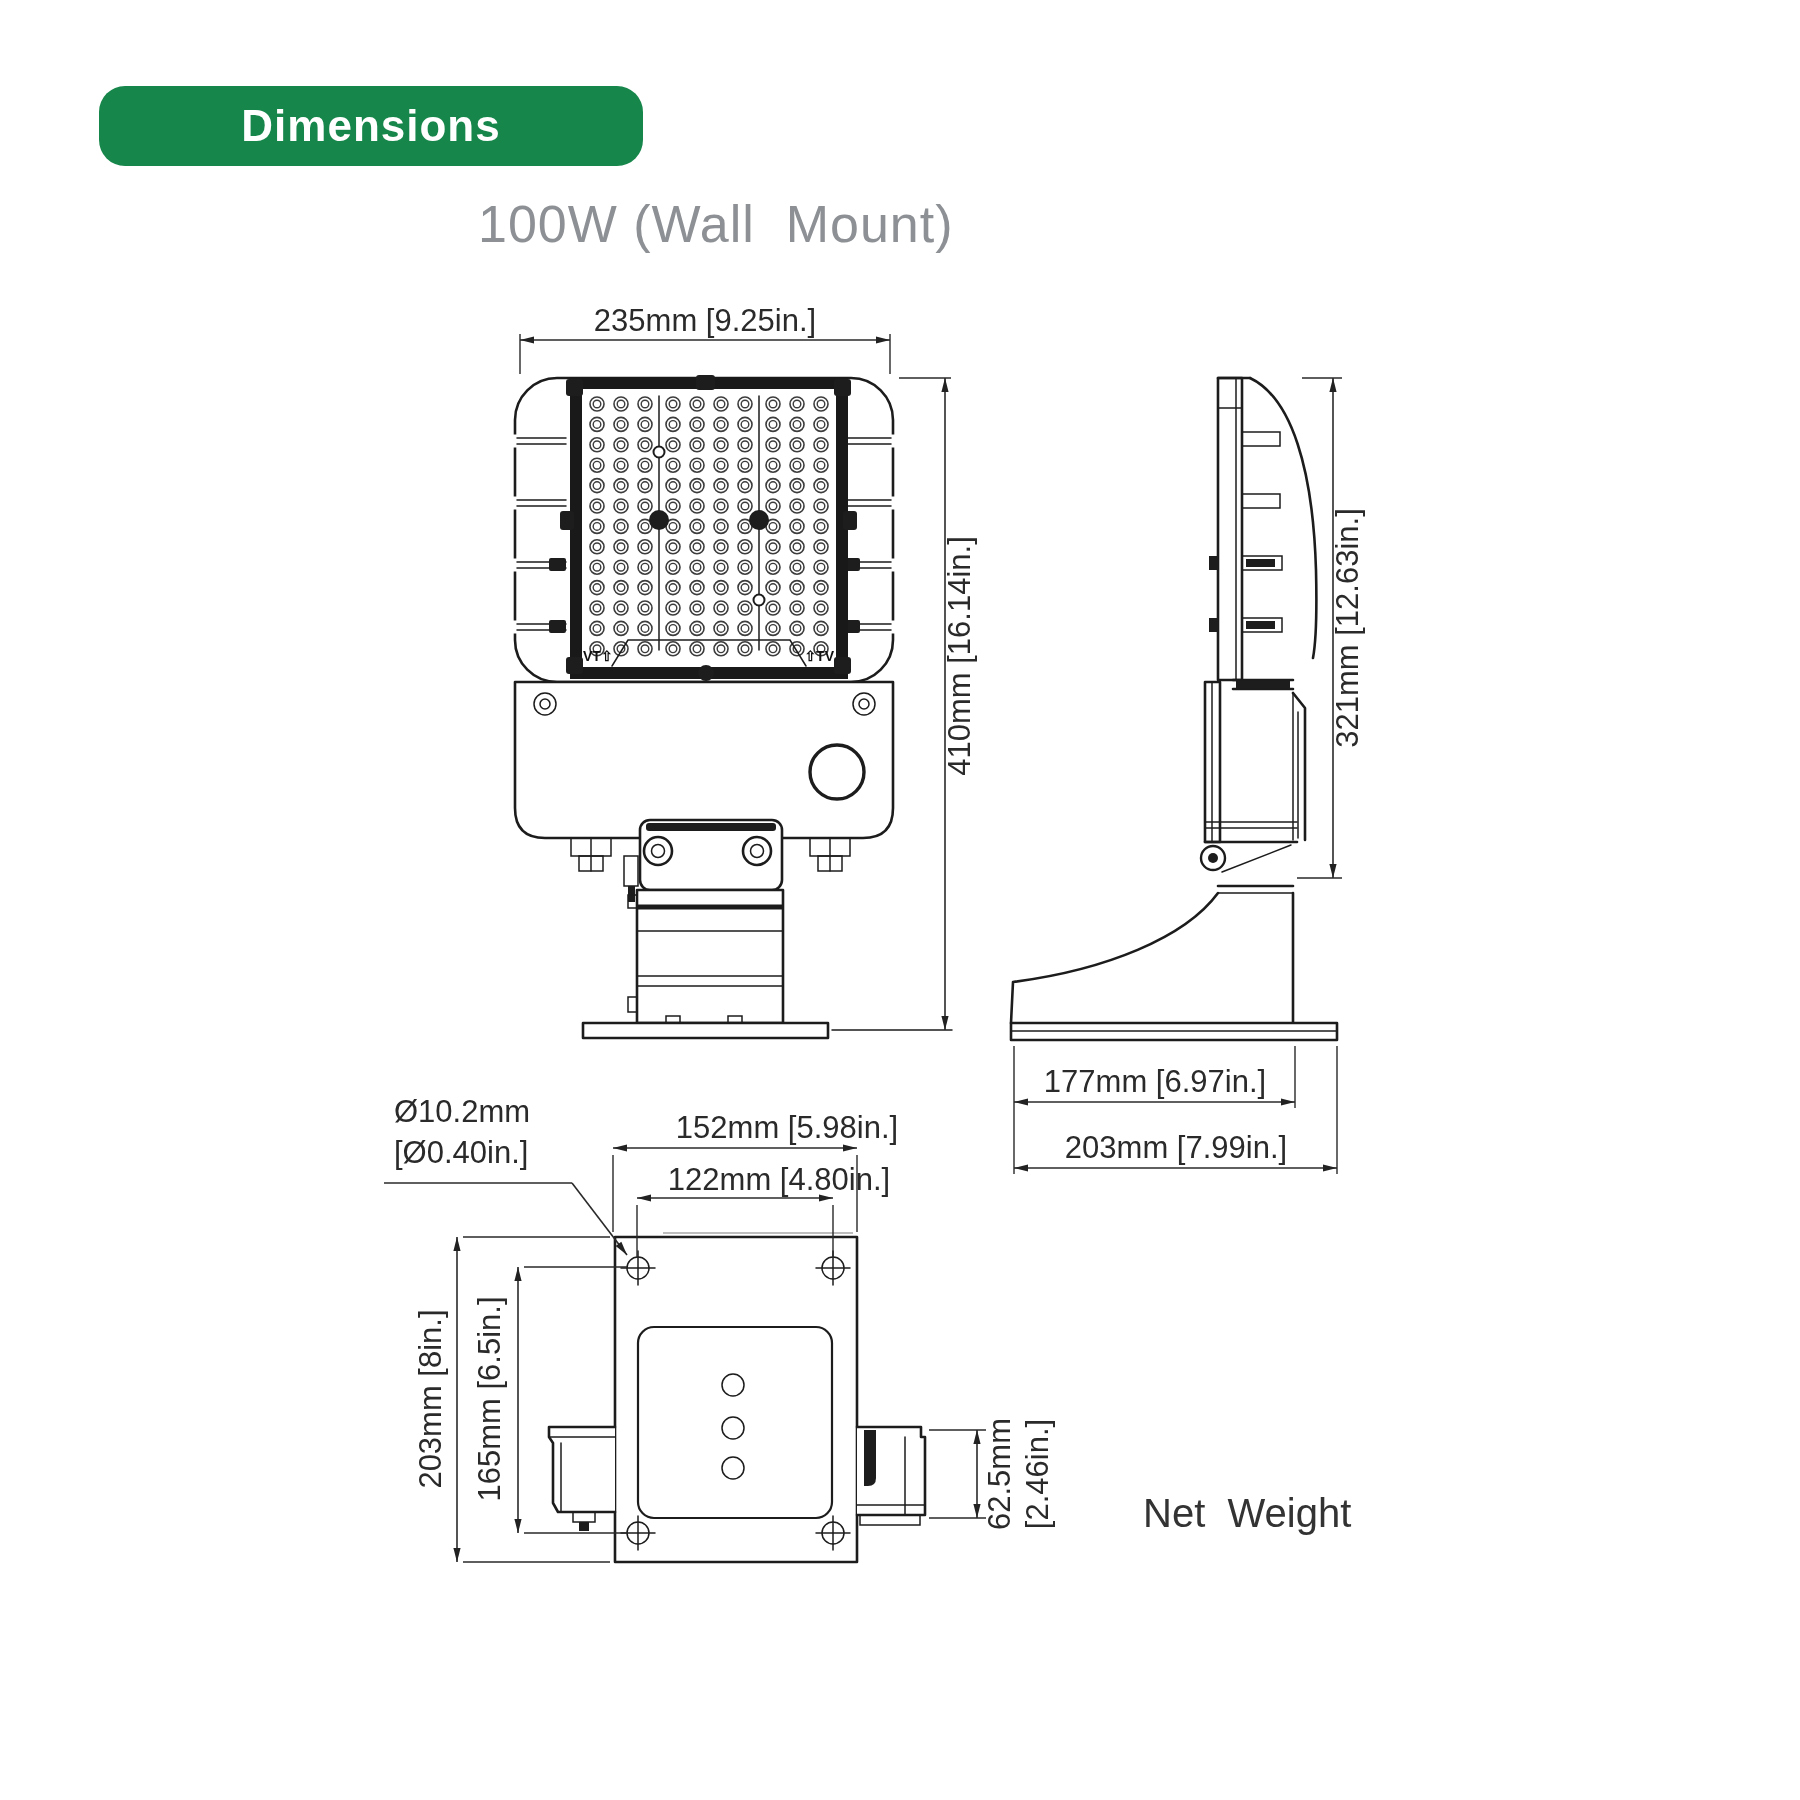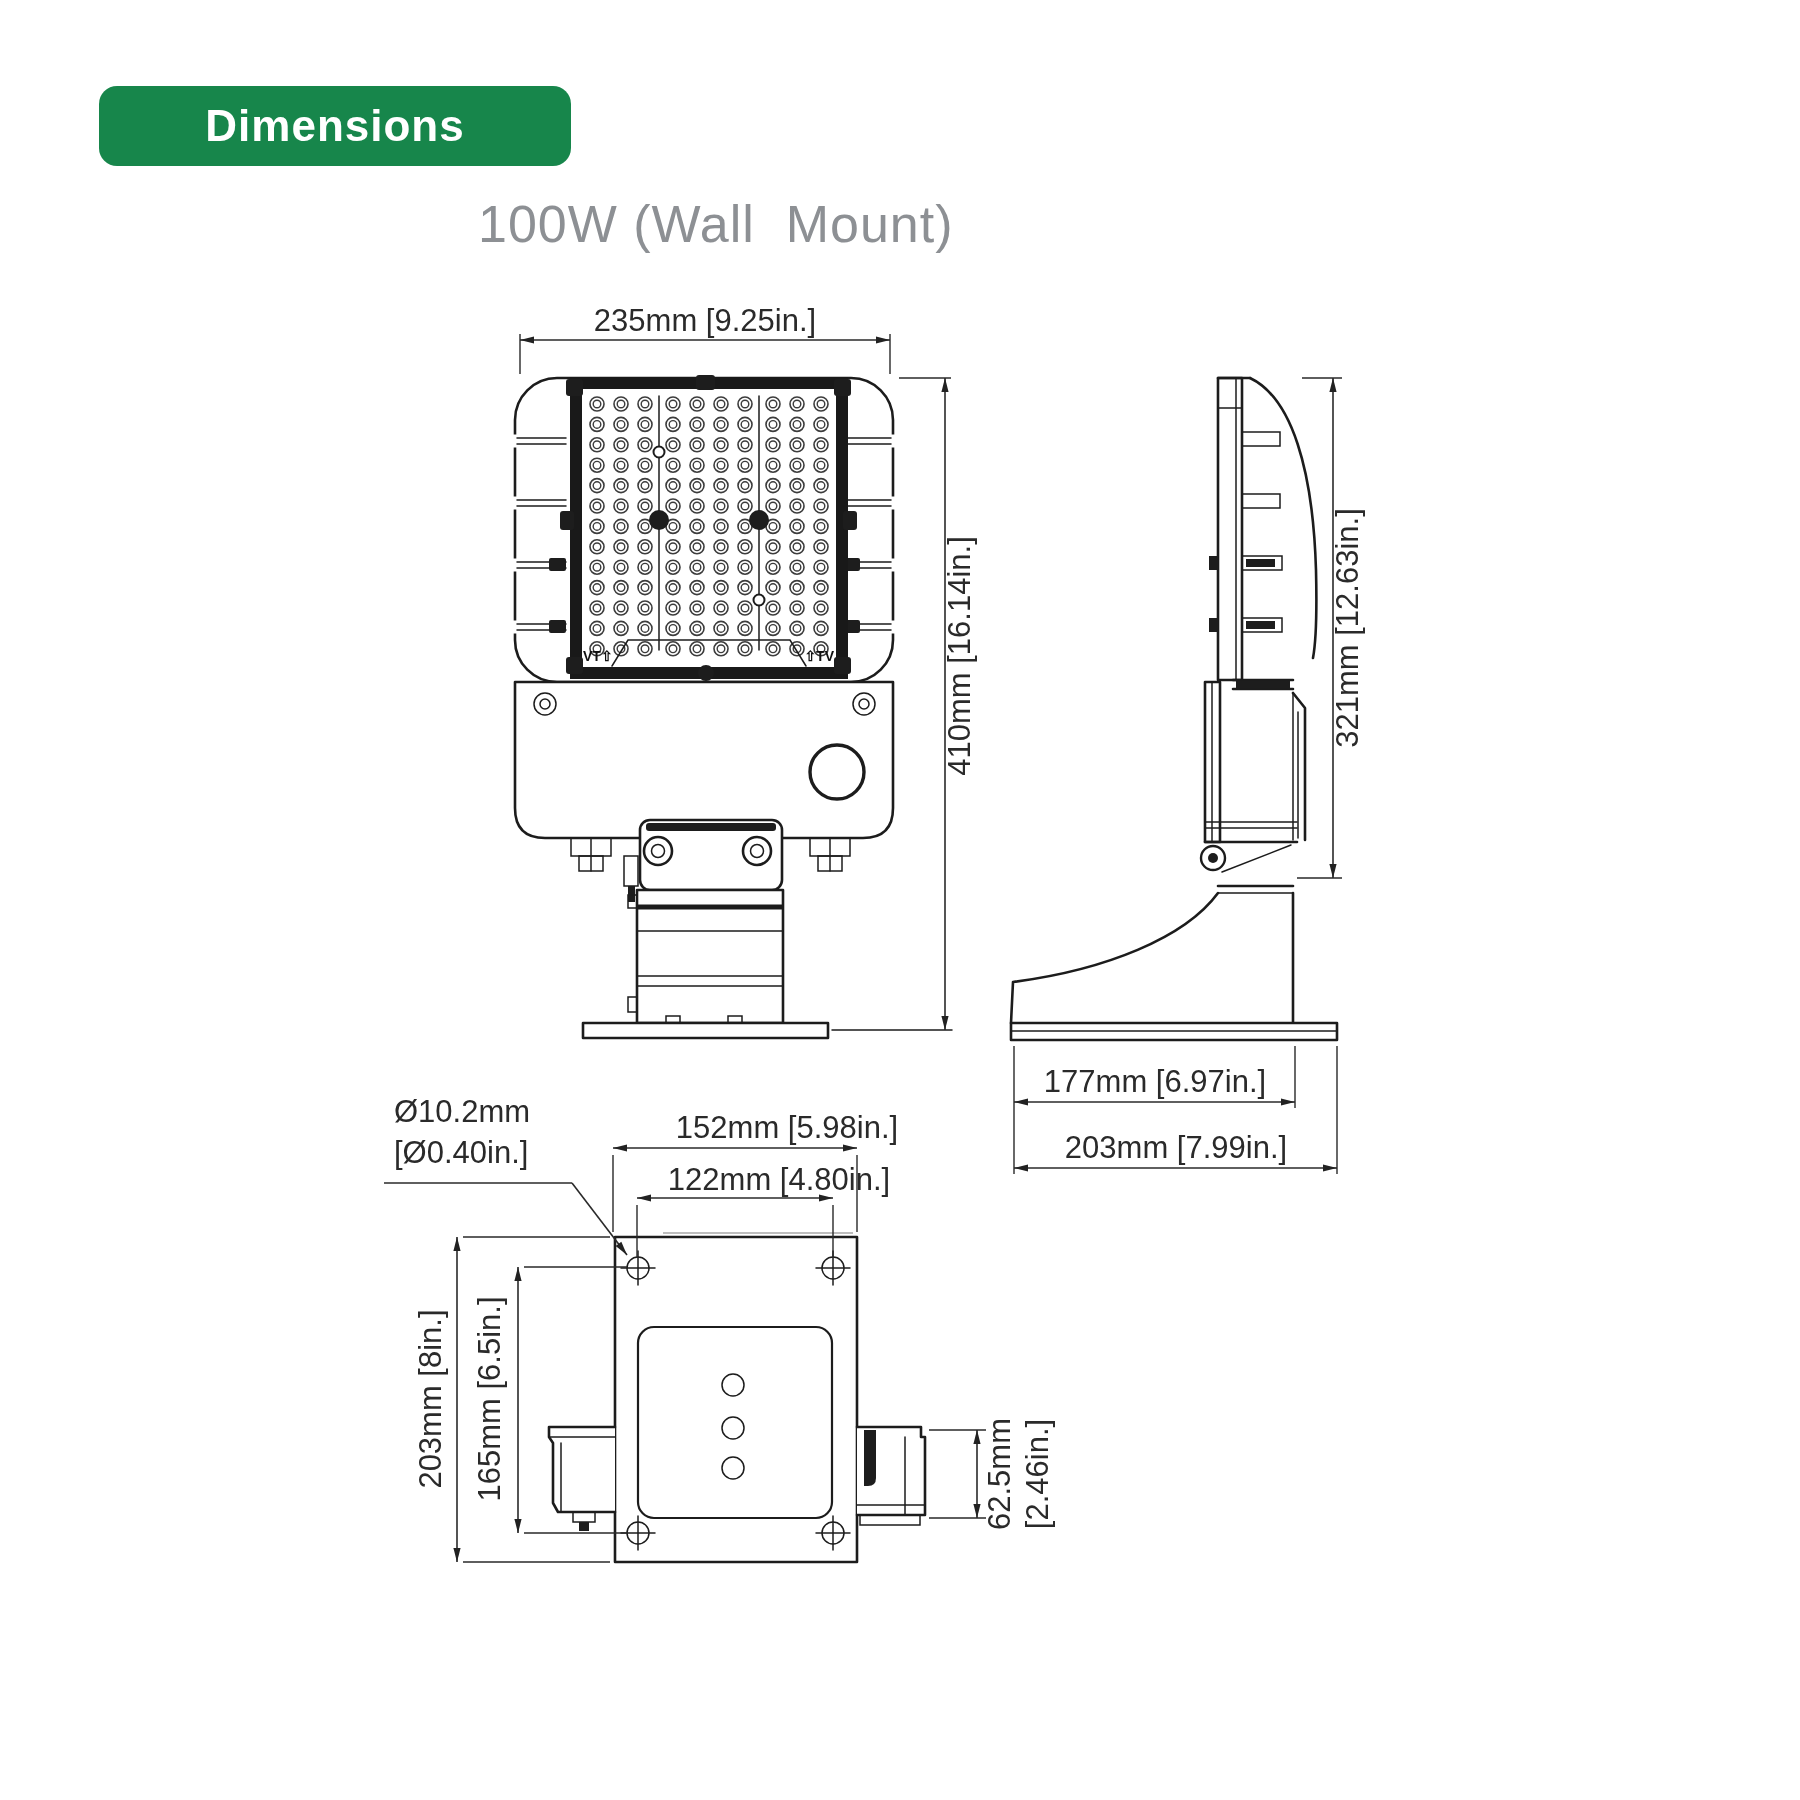--- a/index.html
+++ b/index.html
@@ -1,18 +1,18 @@
 <!DOCTYPE html>
 <html><head>
 <meta charset="utf-8">
 <style>
   html,body{margin:0;padding:0;background:#fff;}
   #canvas{position:relative;width:1800px;height:1800px;background:#ffffff;overflow:hidden;
           font-family:"Liberation Sans", sans-serif;}
-  .badge{position:absolute;left:99px;top:86px;width:472px;height:80px;border-radius:18px;
+  .badge{position:absolute;left:99px;top:86px;width:544px;height:80px;border-radius:26px;
          display:flex;align-items:center;justify-content:center;}
   .badge-label{color:#fff;font-size:44px;font-weight:bold;letter-spacing:1px;white-space:pre;}
   .title{position:absolute;left:478px;top:194px;font-size:52px;color:#8d9094;
          letter-spacing:1px;white-space:pre;}
   .net-weight{position:absolute;left:1143px;top:1378px;font-size:40px;color:#333;
               line-height:1.35;white-space:pre;}
   svg{position:absolute;left:0;top:0;}
   .ln{fill:none;stroke:#1c1c1c;stroke-width:2.6;stroke-linecap:round;stroke-linejoin:round;}
   .wht{fill:#ffffff;}
   .thin{fill:none;stroke:#1c1c1c;stroke-width:1.5;stroke-linecap:round;}
@@ -497,15 +497,16 @@
       <text class="dimtxt" text-anchor="middle" x="500" y="1399" transform="rotate(-90 500 1399)">165mm [6.5in.]</text>
 
       <text class="dimtxt" x="394" y="1122">Ø10.2mm</text>
       <text class="dimtxt" x="394" y="1163">[Ø0.40in.]</text>
       <path class="ext" d="M384,1183 H572"></path>
       <line class="dim" x1="572" y1="1183" x2="627" y2="1255" marker-end="url(#arr)"></line>
     </g>
   </svg>
 
   <div class="net-weight">
+    <div>Net  Weight</div>
   </div>
 
 </div>
 
 </body></html>

